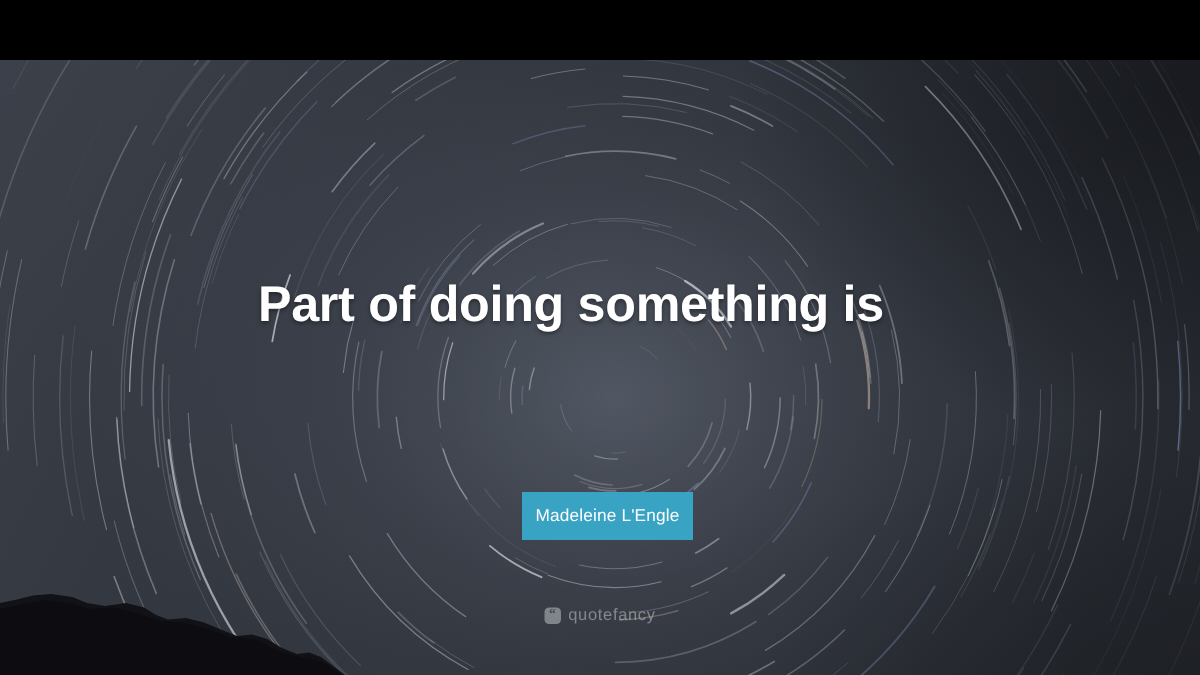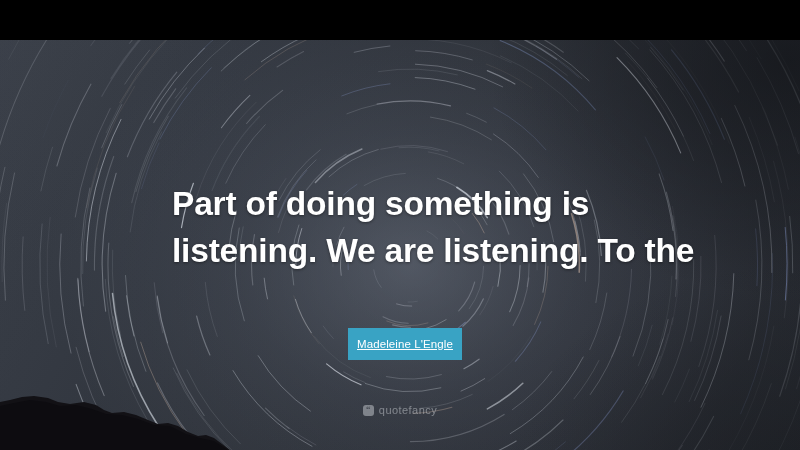--- a/index.html
+++ b/index.html
@@ -93,21 +93,20 @@
     display: flex;
     align-items: center;
     padding: 16px 9px;
     background: #39a3c4;
     color: #ffffff;
     font-size: 11.5px;
     font-weight: normal;
     letter-spacing: 0.1px;
     white-space: nowrap;
     box-sizing: border-box;
-    text-decoration: underline;
   }
 
   
   .watermark {
     position: absolute;
     left: 0;
     top: 364px;
     width: 800px;
     display: flex;
     align-items: center;
@@ -584,21 +583,20 @@
              L198,56 L206,55 L214,58 L222,64 L230,70 L238,74 L244,72 L250,76
              L256,84 L262,90 L268,94 L274,92 L280,96 L286,104 L290,110
              L0,110 Z" fill="#121115"></path>
     <path d="M0,26 L14,23 L30,20 L46,22 L60,26 L76,25 L92,29 L106,34 L122,35
              L138,39 L154,45 L170,46 L186,54 L200,58 L214,61 L228,70 L240,76
              L252,80 L264,93 L276,95 L288,106 L292,110 L0,110 Z" fill="#0d0c10"></path>
   </svg>
 
   <div class="quote-block">
     <span class="quote-line">Part of doing something is</span>
-    <span class="quote-line">listening. We are listening. To the</span>
   </div>
 
   <div class="author-badge">
     <span>Madeleine L'Engle</span>
   </div>
 
   <div class="watermark">
     <span class="wm-logo">
       <span>“</span>
     </span>

